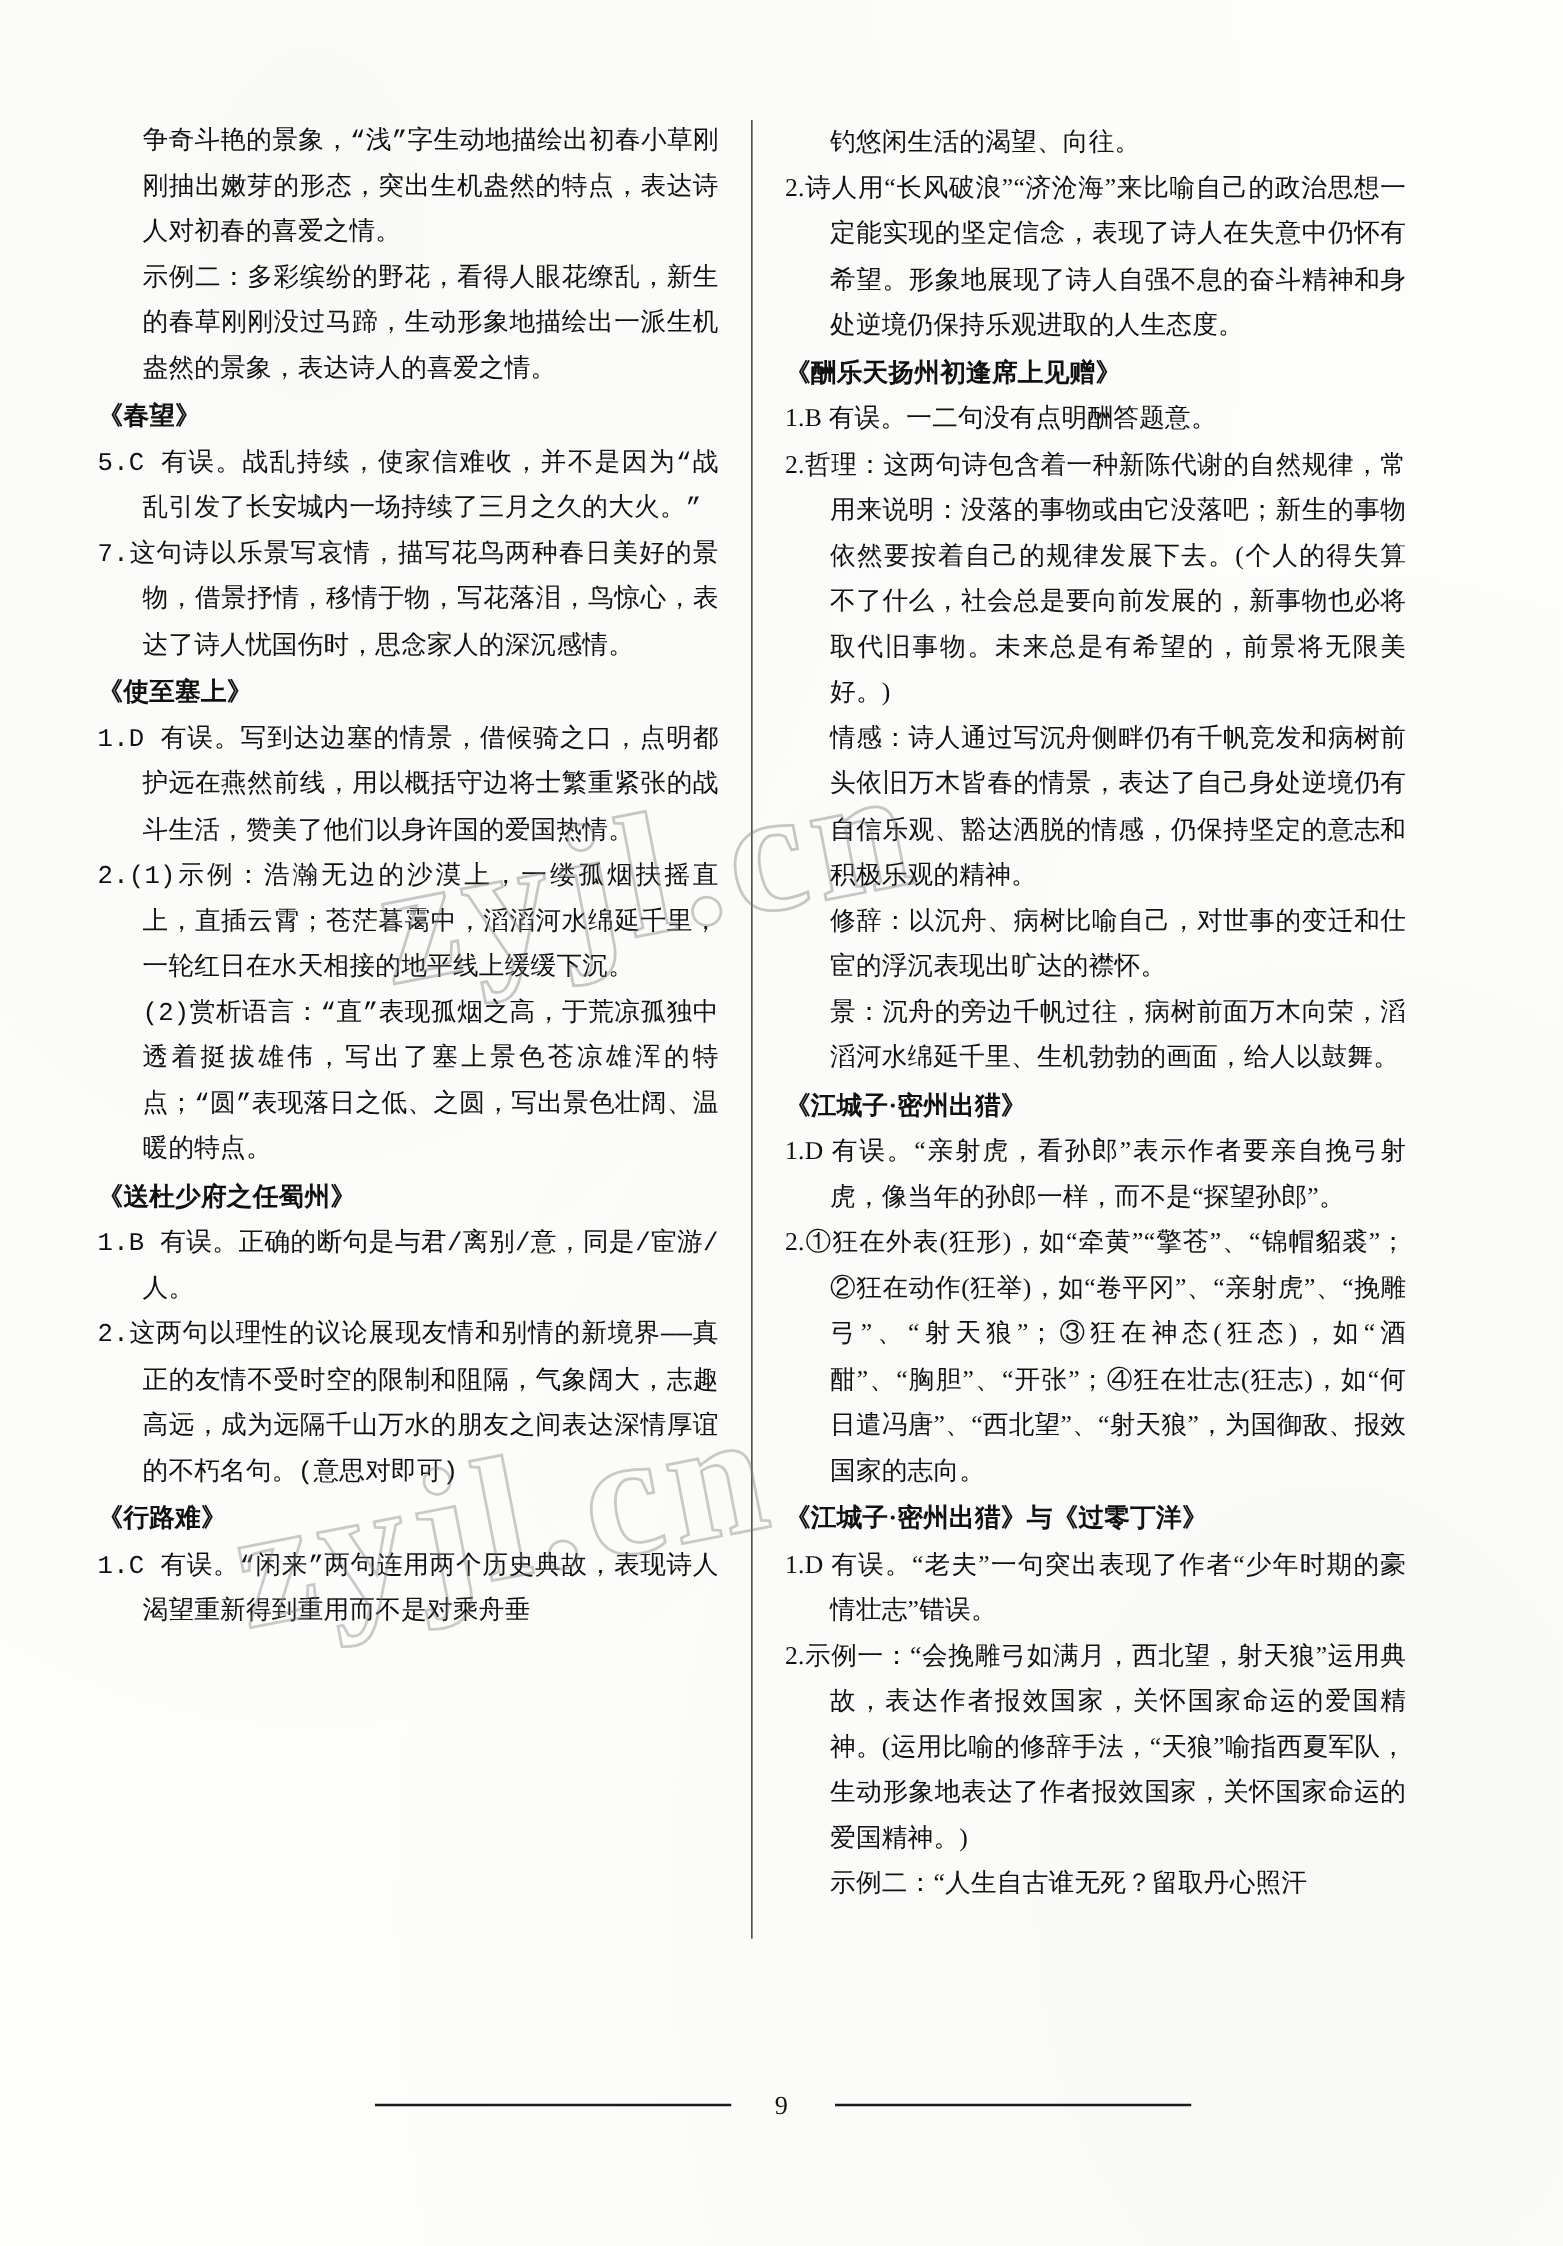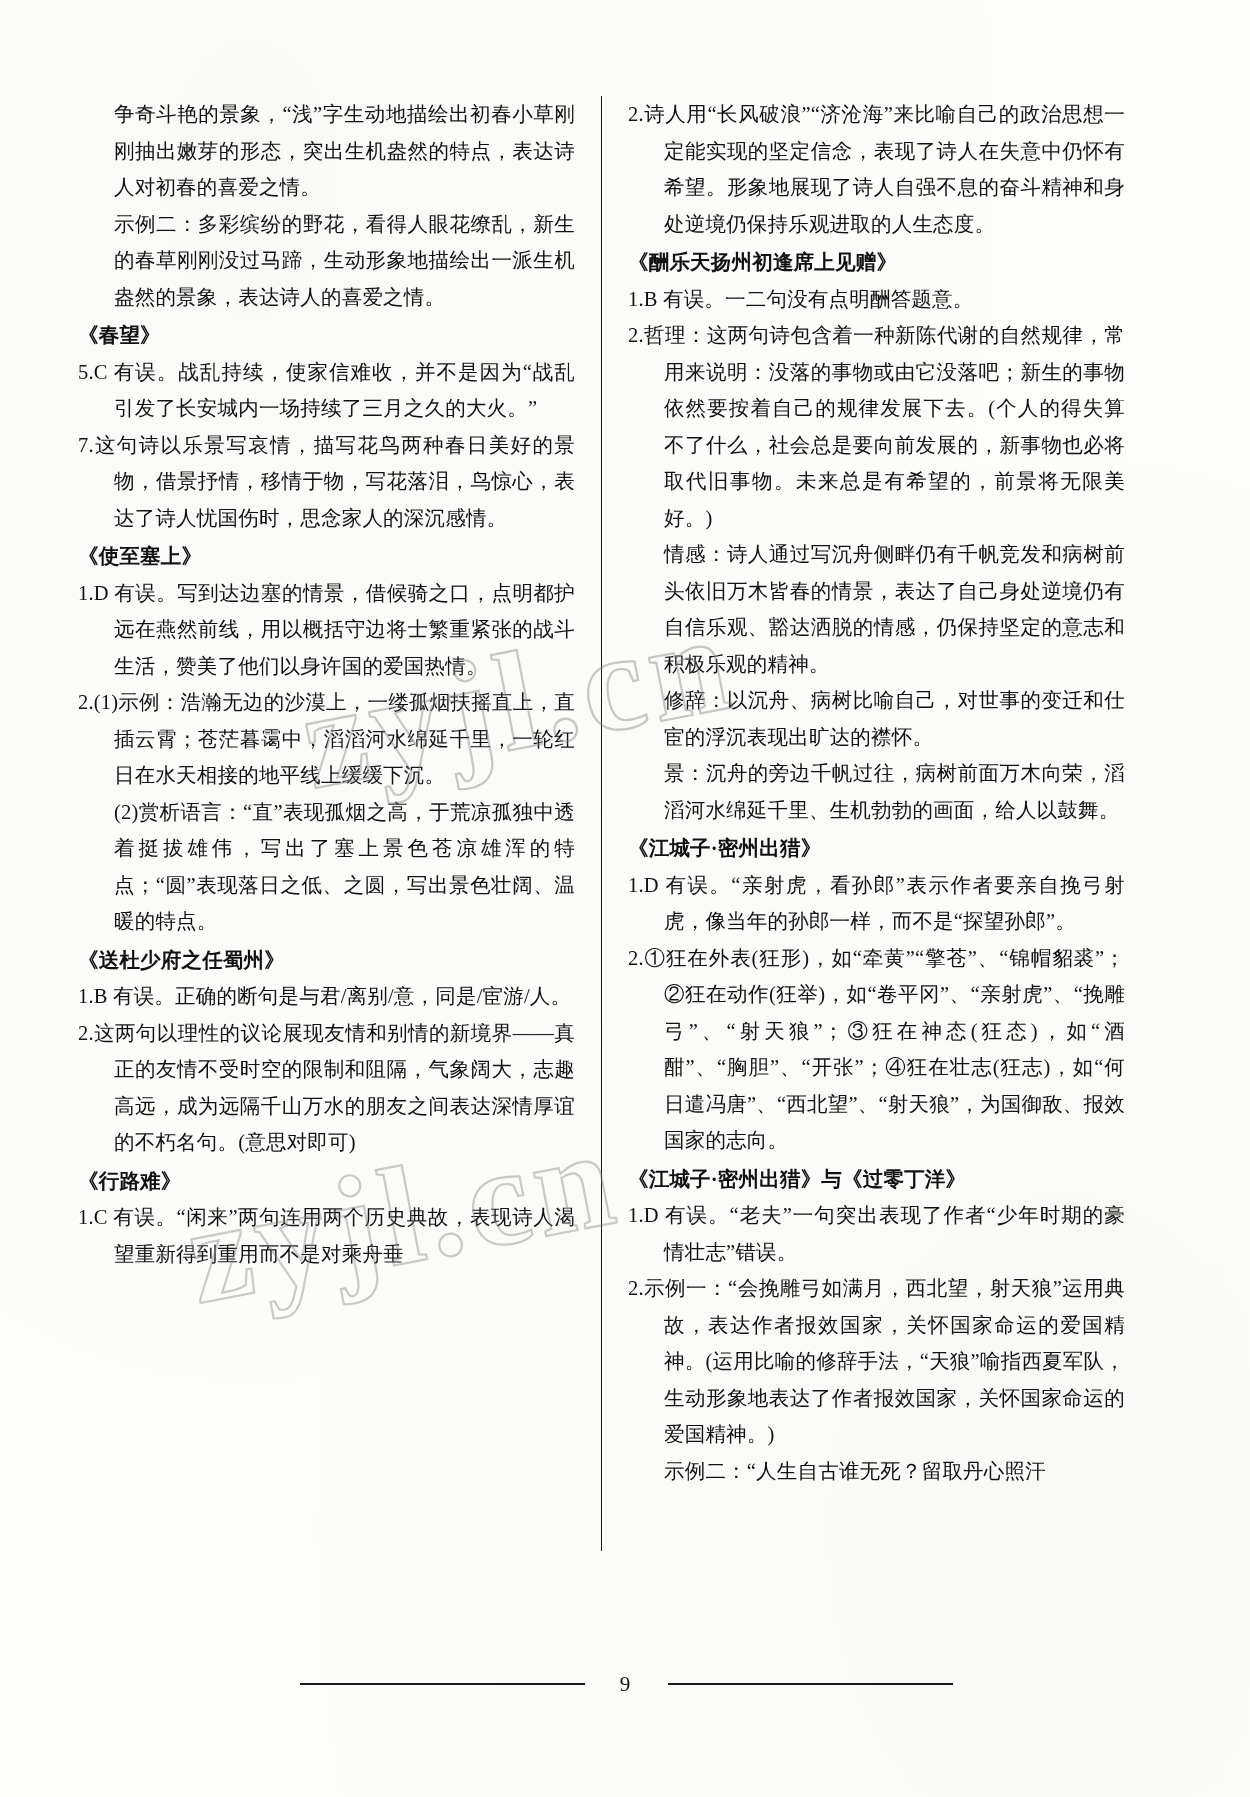--- a/index.html
+++ b/index.html
@@ -39,21 +39,21 @@
     display: flex;
     flex-direction: row;
   }
   .col {
     width: 497px;
     font-size: 20.5px;
     line-height: 36.5px;
     color: #111;
     letter-spacing: 0.2px;
   }
-  .col-left { padding-right: 26px; }
+  .col-left { padding-right: 26px; font-family: Liberation Mono, monospace; }
   .divider {
     width: 0;
     border-left: 1.6px solid #1a1a1a;
     margin: 0 22px 0 0;
     height: 1455px;
     align-self: flex-start;
   }
   .col-right { padding-left: 4px; }
 
   p {
@@ -152,20 +152,21 @@
       <p class="head">《送杜少府之任蜀州》</p>
       <p class="item">1.B 有误。正确的断句是与君/离别/意，同是/宦游/人。</p>
       <p class="item">2.这两句以理性的议论展现友情和别情的新境界——真正的友情不受时空的限制和阻隔，气象阔大，志趣高远，成为远隔千山万水的朋友之间表达深情厚谊的不朽名句。(意思对即可)</p>
       <p class="head">《行路难》</p>
       <p class="item">1.C 有误。“闲来”两句连用两个历史典故，表现诗人渴望重新得到重用而不是对乘舟垂</p>
     </div>
 
     <div class="divider"></div>
 
     <div class="col col-right">
+      <p class="cont">钓悠闲生活的渴望、向往。</p>
       <p class="item">2.诗人用“长风破浪”“济沧海”来比喻自己的政治思想一定能实现的坚定信念，表现了诗人在失意中仍怀有希望。形象地展现了诗人自强不息的奋斗精神和身处逆境仍保持乐观进取的人生态度。</p>
       <p class="head">《酬乐天扬州初逢席上见赠》</p>
       <p class="item">1.B 有误。一二句没有点明酬答题意。</p>
       <p class="item">2.哲理：这两句诗包含着一种新陈代谢的自然规律，常用来说明：没落的事物或由它没落吧；新生的事物依然要按着自己的规律发展下去。(个人的得失算不了什么，社会总是要向前发展的，新事物也必将取代旧事物。未来总是有希望的，前景将无限美好。)</p>
       <p class="item-sub">情感：诗人通过写沉舟侧畔仍有千帆竞发和病树前头依旧万木皆春的情景，表达了自己身处逆境仍有自信乐观、豁达洒脱的情感，仍保持坚定的意志和积极乐观的精神。</p>
       <p class="item-sub">修辞：以沉舟、病树比喻自己，对世事的变迁和仕宦的浮沉表现出旷达的襟怀。</p>
       <p class="item-sub">景：沉舟的旁边千帆过往，病树前面万木向荣，滔滔河水绵延千里、生机勃勃的画面，给人以鼓舞。</p>
       <p class="head">《江城子·密州出猎》</p>
       <p class="item">1.D 有误。“亲射虎，看孙郎”表示作者要亲自挽弓射虎，像当年的孙郎一样，而不是“探望孙郎”。</p>
       <p class="item">2.①狂在外表(狂形)，如“牵黄”“擎苍”、“锦帽貂裘”；②狂在动作(狂举)，如“卷平冈”、“亲射虎”、“挽雕弓”、“射天狼”；③狂在神态(狂态)，如“酒酣”、“胸胆”、“开张”；④狂在壮志(狂志)，如“何日遣冯唐”、“西北望”、“射天狼”，为国御敌、报效国家的志向。</p>

